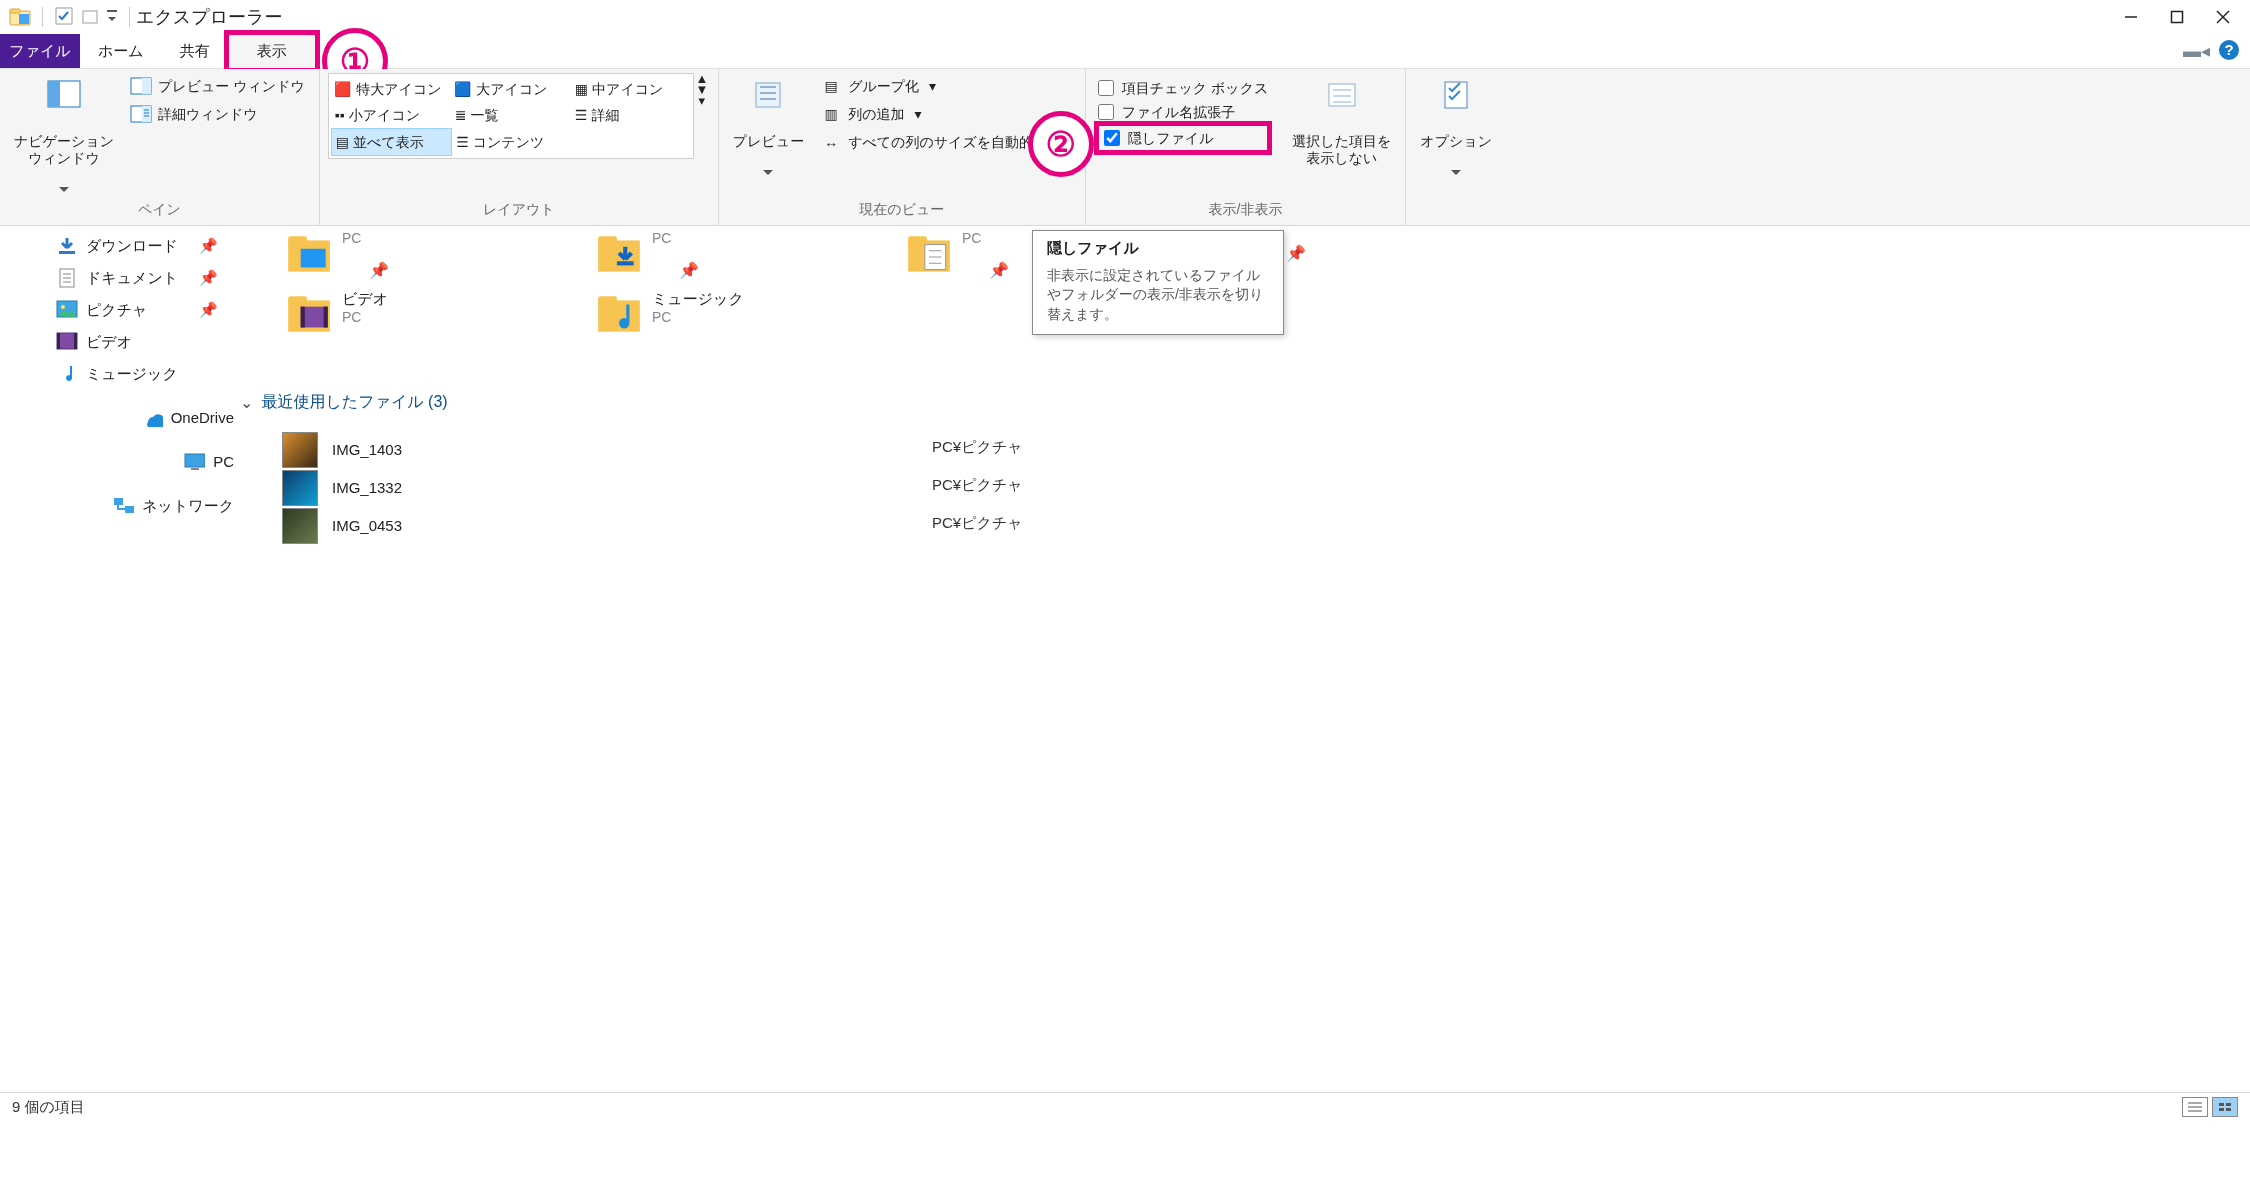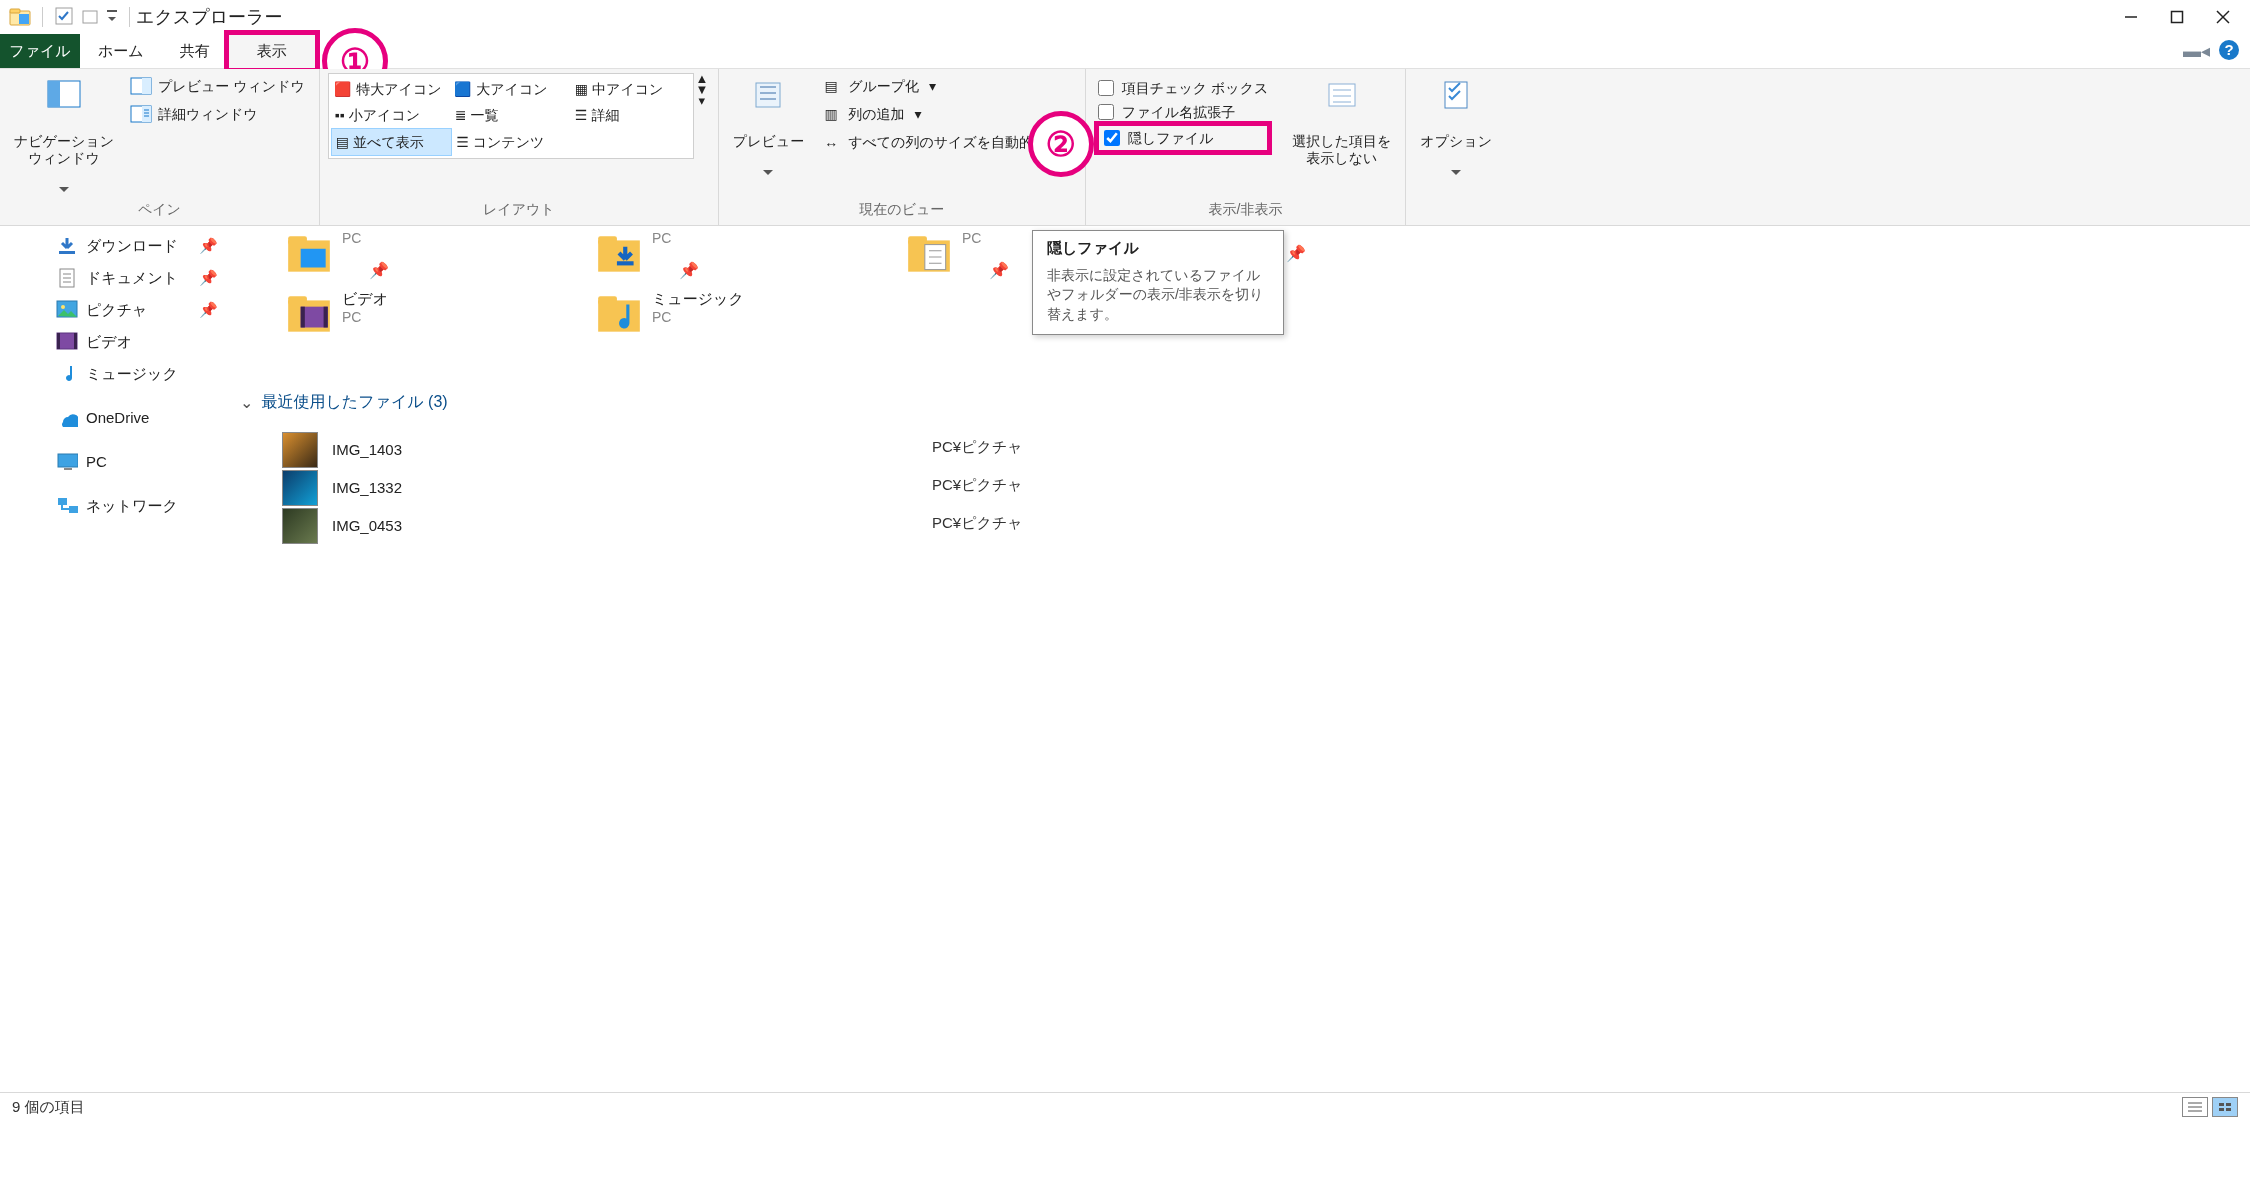--- a/index.html
+++ b/index.html
@@ -7,21 +7,21 @@
   
   .titlebar{height:34px;display:flex;align-items:center;padding:0 4px;background:#fff;}
   .titlebar .qat{display:flex;align-items:center;gap:4px;padding-left:4px;}
   .titlebar .divider{width:1px;height:20px;background:#ccc;margin:0 6px;}
   .titlebar .title-text{font-size:18px;}
   .titlebar .spacer{flex:1;}
   .wbtn{width:46px;height:30px;display:flex;align-items:center;justify-content:center;}
   .wbtn svg{display:block;}
   
   .tabbar{height:34px;display:flex;align-items:stretch;position:relative;border-bottom:1px solid #e0e0e0;}
-  .file-tab{background:#14532d;color:#fff;width:80px;display:flex;align-items:center;justify-content:center;font-size:15px;}
+  .file-tab{background:#4c1d95;color:#fff;width:80px;display:flex;align-items:center;justify-content:center;font-size:15px;}
   .tab{display:flex;align-items:center;justify-content:center;padding:0 18px;font-size:15px;color:#222;}
   .tab.active{background:#f5f5f5;border:1px solid #ccc;border-bottom:1px solid #f5f5f5;margin-bottom:-1px;}
   .tabbar .end{margin-left:auto;display:flex;align-items:center;gap:8px;padding-right:10px;}
   
   .ribbon{display:flex;background:#f5f5f5;border-bottom:1px solid #d9d9d9;position:relative;}
   .ribbon-group{display:flex;flex-direction:column;padding:4px 8px 0 8px;position:relative;}
   .ribbon-group + .ribbon-group{border-left:1px solid #d9d9d9;}
   .ribbon-group .body{flex:1;display:flex;align-items:flex-start;}
   .ribbon-group .caption{text-align:center;font-size:14px;color:#666;padding:4px 0 6px 0;}
   .big-btn{display:flex;flex-direction:column;align-items:center;justify-content:center;gap:20px;padding:4px 6px;min-width:70px;}
@@ -39,21 +39,21 @@
   .chk{display:flex;align-items:center;gap:8px;font-size:14px;line-height:22px;}
   .chk input{width:16px;height:16px;margin:0;}
   
   .badge{position:absolute;width:56px;height:56px;border:5px solid #e6007e;border-radius:50%;display:flex;align-items:center;justify-content:center;color:#e6007e;font-size:34px;font-weight:bold;background:#fff;pointer-events:none;}
   
   .pink-box{outline:5px solid #e6007e;outline-offset:-1px;}
   
   .content-area{flex:1;display:flex;min-height:0;}
   .sidebar{width:218px;padding:4px 0;overflow:auto;margin-left:16px;}
   .nav-item{display:flex;align-items:center;gap:8px;padding:5px 0 5px 40px;font-size:15px;line-height:22px;}
-  .nav-item.top{}
+  .nav-item.top{justify-content:flex-end;}
   .nav-item .pin{margin-left:auto;margin-right:16px;color:#888;}
   .nav-item .nicon{width:22px;height:22px;display:flex;align-items:center;justify-content:center;}
   .main{flex:1;overflow:auto;position:relative;}
   .tile{position:absolute;display:flex;align-items:flex-start;gap:8px;}
   .tile .ticon{width:50px;height:50px;}
   .tile .t-text{display:flex;flex-direction:column;}
   .tile .t-title{font-size:15px;}
   .tile .t-sub{font-size:14px;color:#888;}
   .tile .star-pin{font-size:16px;color:#888;align-self:flex-end;margin-top:14px;}
   .group-header{position:absolute;display:flex;align-items:center;gap:8px;font-size:16px;color:#0a4e8a;}

